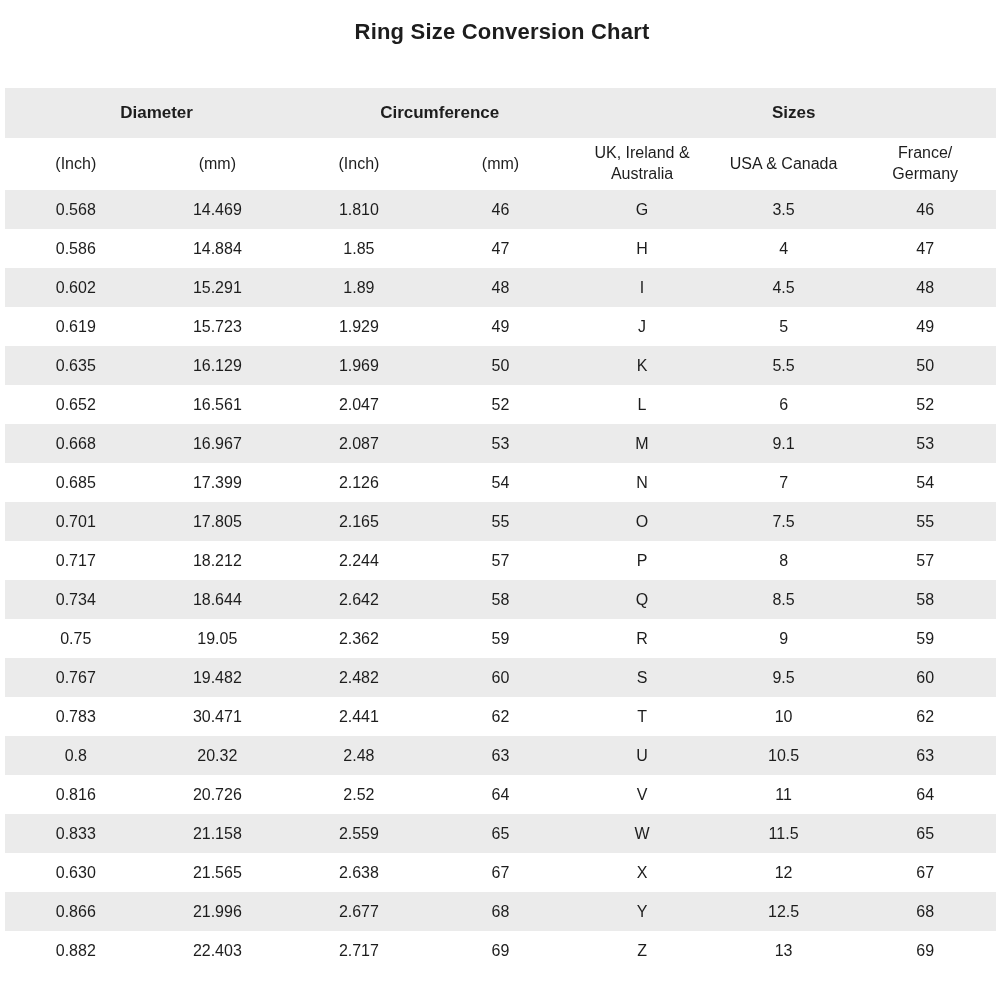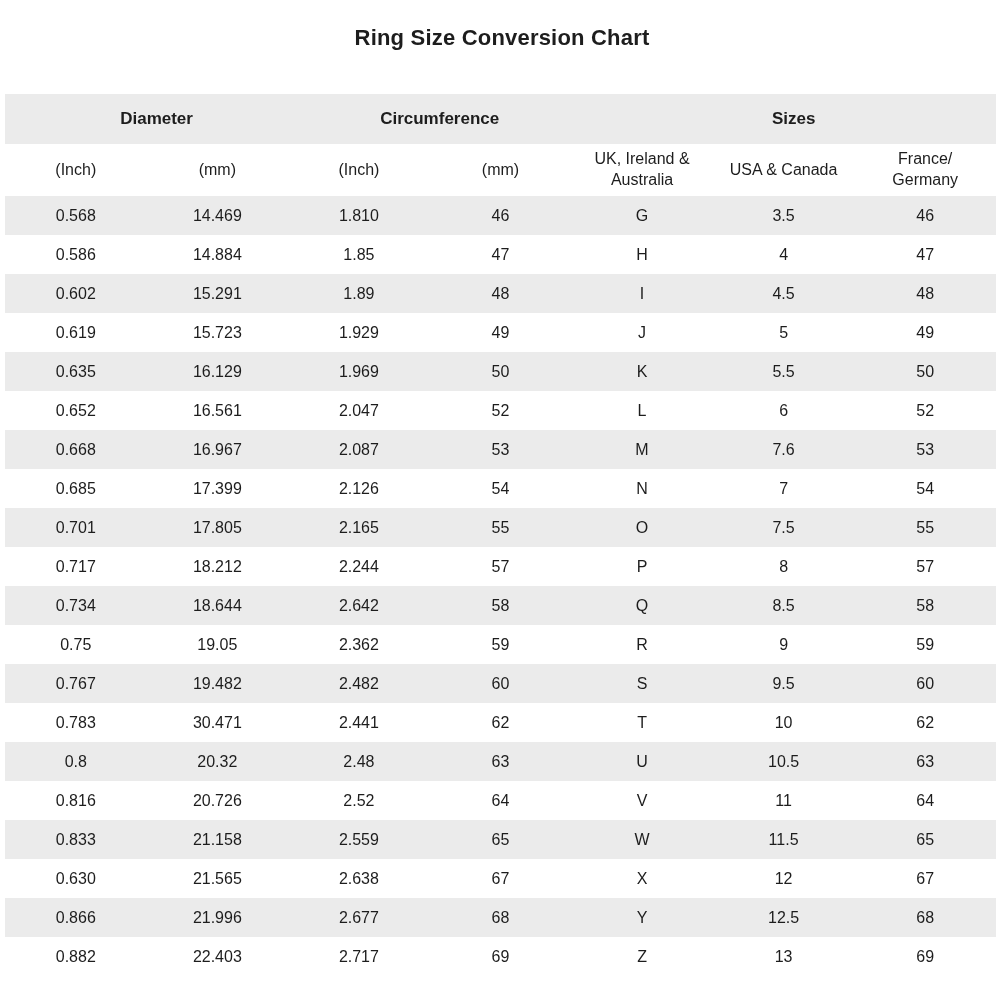--- a/index.html
+++ b/index.html
@@ -12,21 +12,21 @@
     margin: 0;
     padding: 0;
     width: 1000px;
     height: 1000px;
     background: var(--bg);
     font-family: "Liberation Sans", sans-serif;
     color: var(--text);
   }
   .title {
     margin: 0 0 44px 4px;
-    padding-top: 26px;
+    padding-top: 20px;
     text-align: center;
     font-size: 22px;
     line-height: 24px;
     font-weight: bold;
     letter-spacing: 0.2px;
   }
   table.chart {
     width: 991px;
     margin-left: 5px;
     border-collapse: collapse;
@@ -146,21 +146,21 @@
           <td>L</td>
           <td>6</td>
           <td>52</td>
         </tr>
         <tr>
           <td>0.668</td>
           <td>16.967</td>
           <td>2.087</td>
           <td>53</td>
           <td>M</td>
-          <td>7.6</td>
+          <td>9.1</td>
           <td>53</td>
         </tr>
         <tr>
           <td>0.685</td>
           <td>17.399</td>
           <td>2.126</td>
           <td>54</td>
           <td>N</td>
           <td>7</td>
           <td>54</td>

